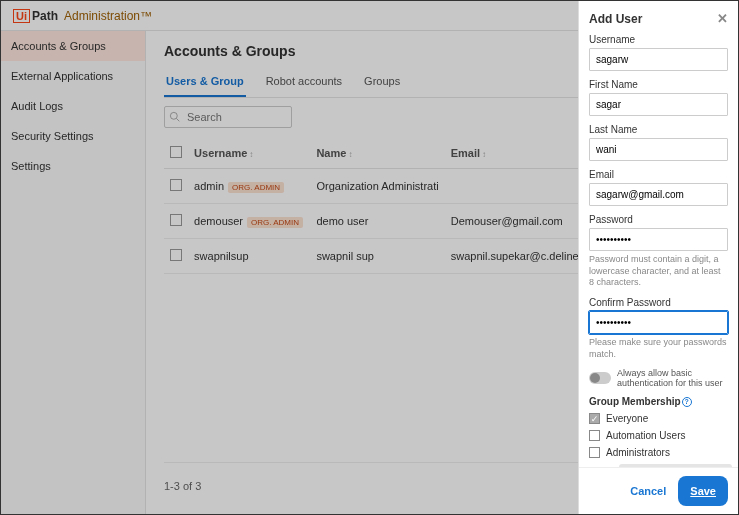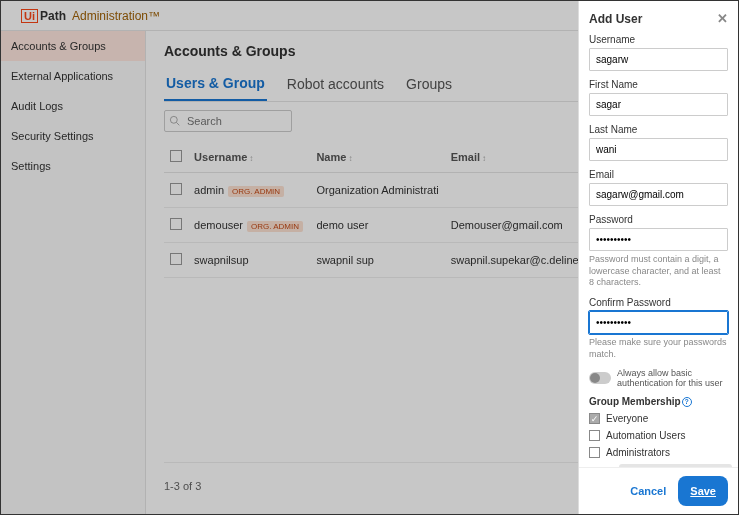--- a/index.html
+++ b/index.html
@@ -1,33 +1,33 @@
 <!DOCTYPE html>
 <html><head>
 <meta charset="utf-8">
 <style>
   * { box-sizing: border-box; margin: 0; padding: 0; }
   body { font-family: -apple-system, BlinkMacSystemFont, "Segoe UI", Arial, sans-serif; font-size: 12px; color: #333; background: #fff; width: 739px; height: 515px; overflow: hidden; position: relative; border:1px solid #333;}
   
-  .topbar { height: 30px; display:flex; align-items:center; padding: 0 20px; border-bottom:1px solid #e5e5e5; }
+  .topbar { height: 30px; display:flex; align-items:center; padding: 0 12px; border-bottom:1px solid #e5e5e5; }
   .brand { display:flex; align-items:center; gap:2px; }
   .brand .ui { font-weight:700; color:#fa4616; background:#fff; border:1px solid #fa4616; padding:0 2px; font-size:11px;}
   .brand .path { font-weight:700; font-size:12px; }
   .brand .adm { font-size:12px; margin-left:4px; font-weight:400; color:#a16207;}
   .new-exp { margin-left:auto; color:#fa4616; font-size:11px; display:flex; align-items:center; gap:4px;}
   .new-exp svg { width:10px; height:10px; }
 
   .main { display:flex; height: calc(515px - 30px - 2px); }
   .sidebar { width:145px; border-right:1px solid #e5e5e5; background:#fafafa}
   .sidebar .item { padding:9px 10px; font-size:11px; cursor:pointer; }
   .sidebar .item.active { background:#ffe7df; }
   
   .content { flex:1; padding: 12px 18px; display:flex; flex-direction:column;}
   .page-title { font-size:14px; font-weight:600; margin-bottom:10px; }
-  .tabs { display:flex; gap:18px; border-bottom:1px solid #e5e5e5; font-size:14px; margin-bottom:8px;align-items:center; }
+  .tabs { display:flex; gap:18px; border-bottom:1px solid #e5e5e5; font-size:11px; margin-bottom:8px; }
   .tab { padding:6px 2px 8px 2px; cursor:pointer; color:#555; }
   .tab.active { color:#1976d2; border-bottom:2px solid #1976d2; font-weight:600; }
   .search { position:relative; margin-bottom:10px; }
   .search input { width:128px; padding:4px 4px 4px 22px; border:1px solid #ccc; border-radius:2px; font-size:11px;}
   .search svg { position:absolute; left:5px; top:5px; width:11px; height:11px; stroke:#888;}
   
   table { width:100%; border-collapse:collapse; font-size:11px; }
   thead th { text-align:left; padding:8px 6px; border-bottom:1px solid #e5e5e5; color:#555; font-weight:600;}
   thead th .sort {font-size:8px; color:#aaa; margin-left:2px;}
   tbody td { padding:10px 6px; border-bottom:1px solid #eee; vertical-align:middle; white-space:nowrap; overflow:hidden; text-overflow:ellipsis;}

